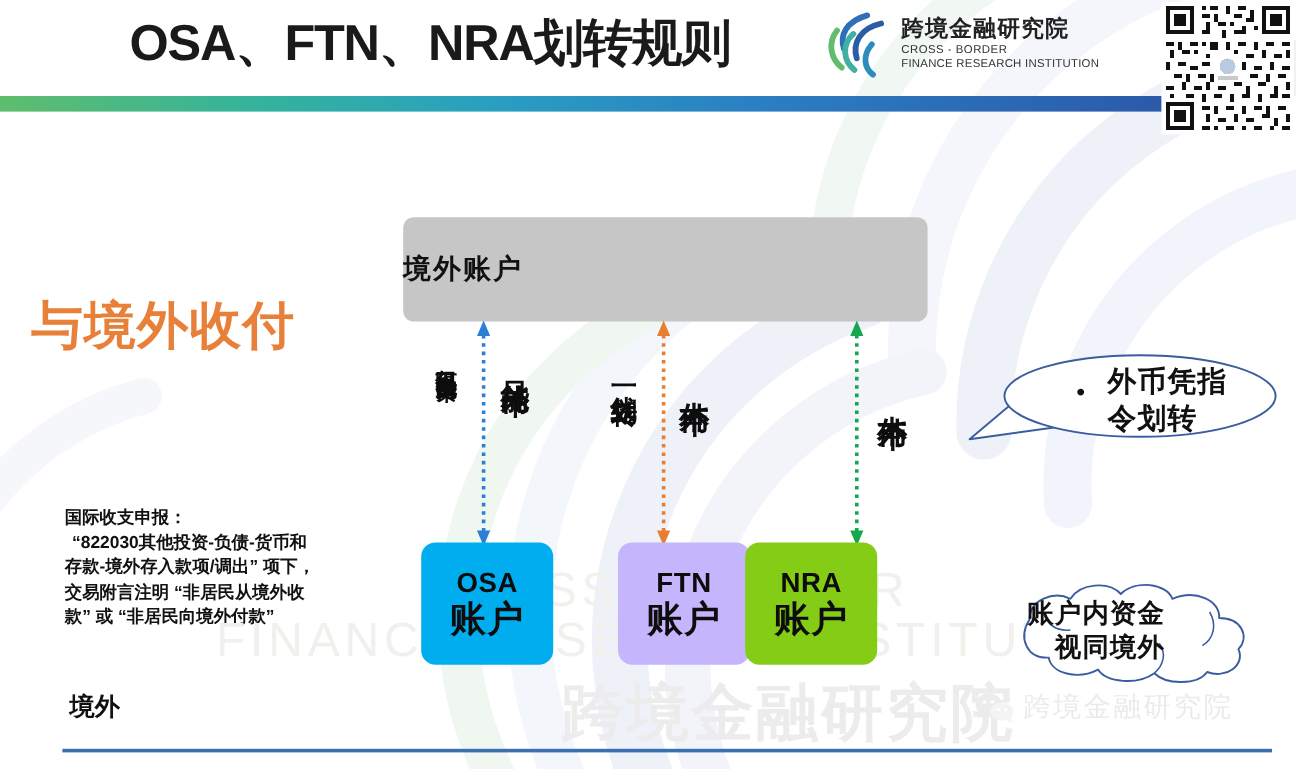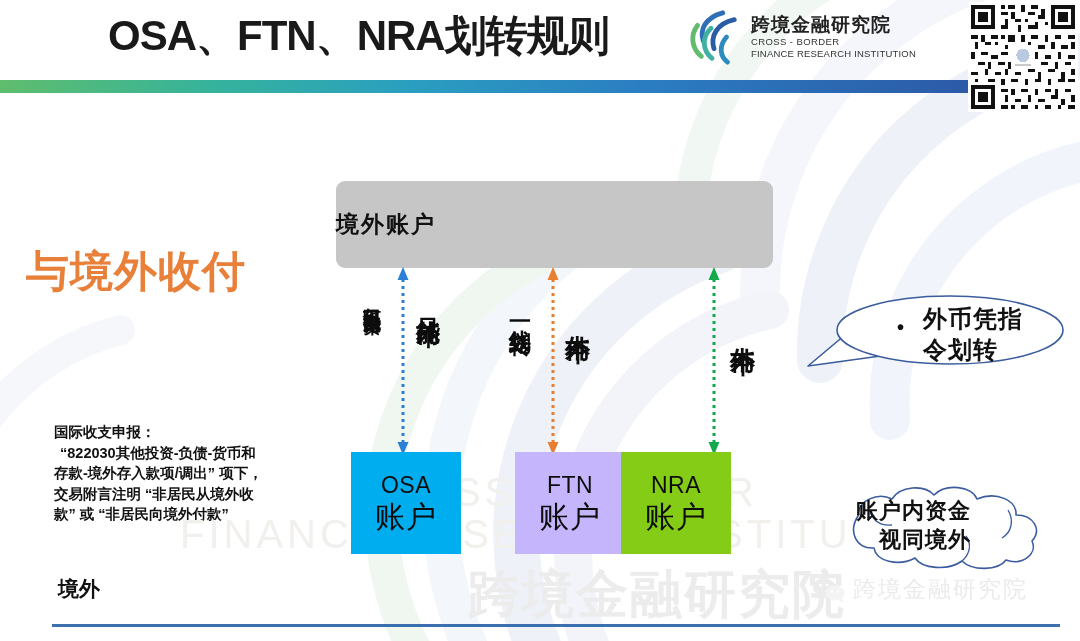--- a/index.html
+++ b/index.html
@@ -61,23 +61,23 @@
   
   .overseas-box {
     position: absolute; left: 336px; top: 181px; width: 437px; height: 87px;
     background: #c6c6c6; border-radius: 9px; z-index: 2;
     display: flex; align-items: center; justify-content: flex-start;
   }
   .overseas-box span { font-size: 23px; font-weight: bold; color: #111; letter-spacing: 2px; }
 
   .acct-box {
     position: absolute; top: 452px; width: 110px; height: 102px;
-    border-radius: 0; z-index: 2;
+    border-radius: 12px; z-index: 2;
     display: flex; flex-direction: column; align-items: center; justify-content: center;
-    color: #0d0d0d; font-weight: normal; line-height: 1.18;
+    color: #0d0d0d; font-weight: bold; line-height: 1.18;
   }
   .acct-box .code { font-size: 23px; letter-spacing: .5px; }
   .acct-box .cn   { font-size: 30px; letter-spacing: 1px; }
   #acct-osa { left: 351px; background: #00aeef; }
   #acct-ftn { left: 515px; background: #c4b5fd; }
   #acct-nra { left: 621px; background: #84cc16; }
 
   
   .arrow-svg { position: absolute; z-index: 2; }
 

